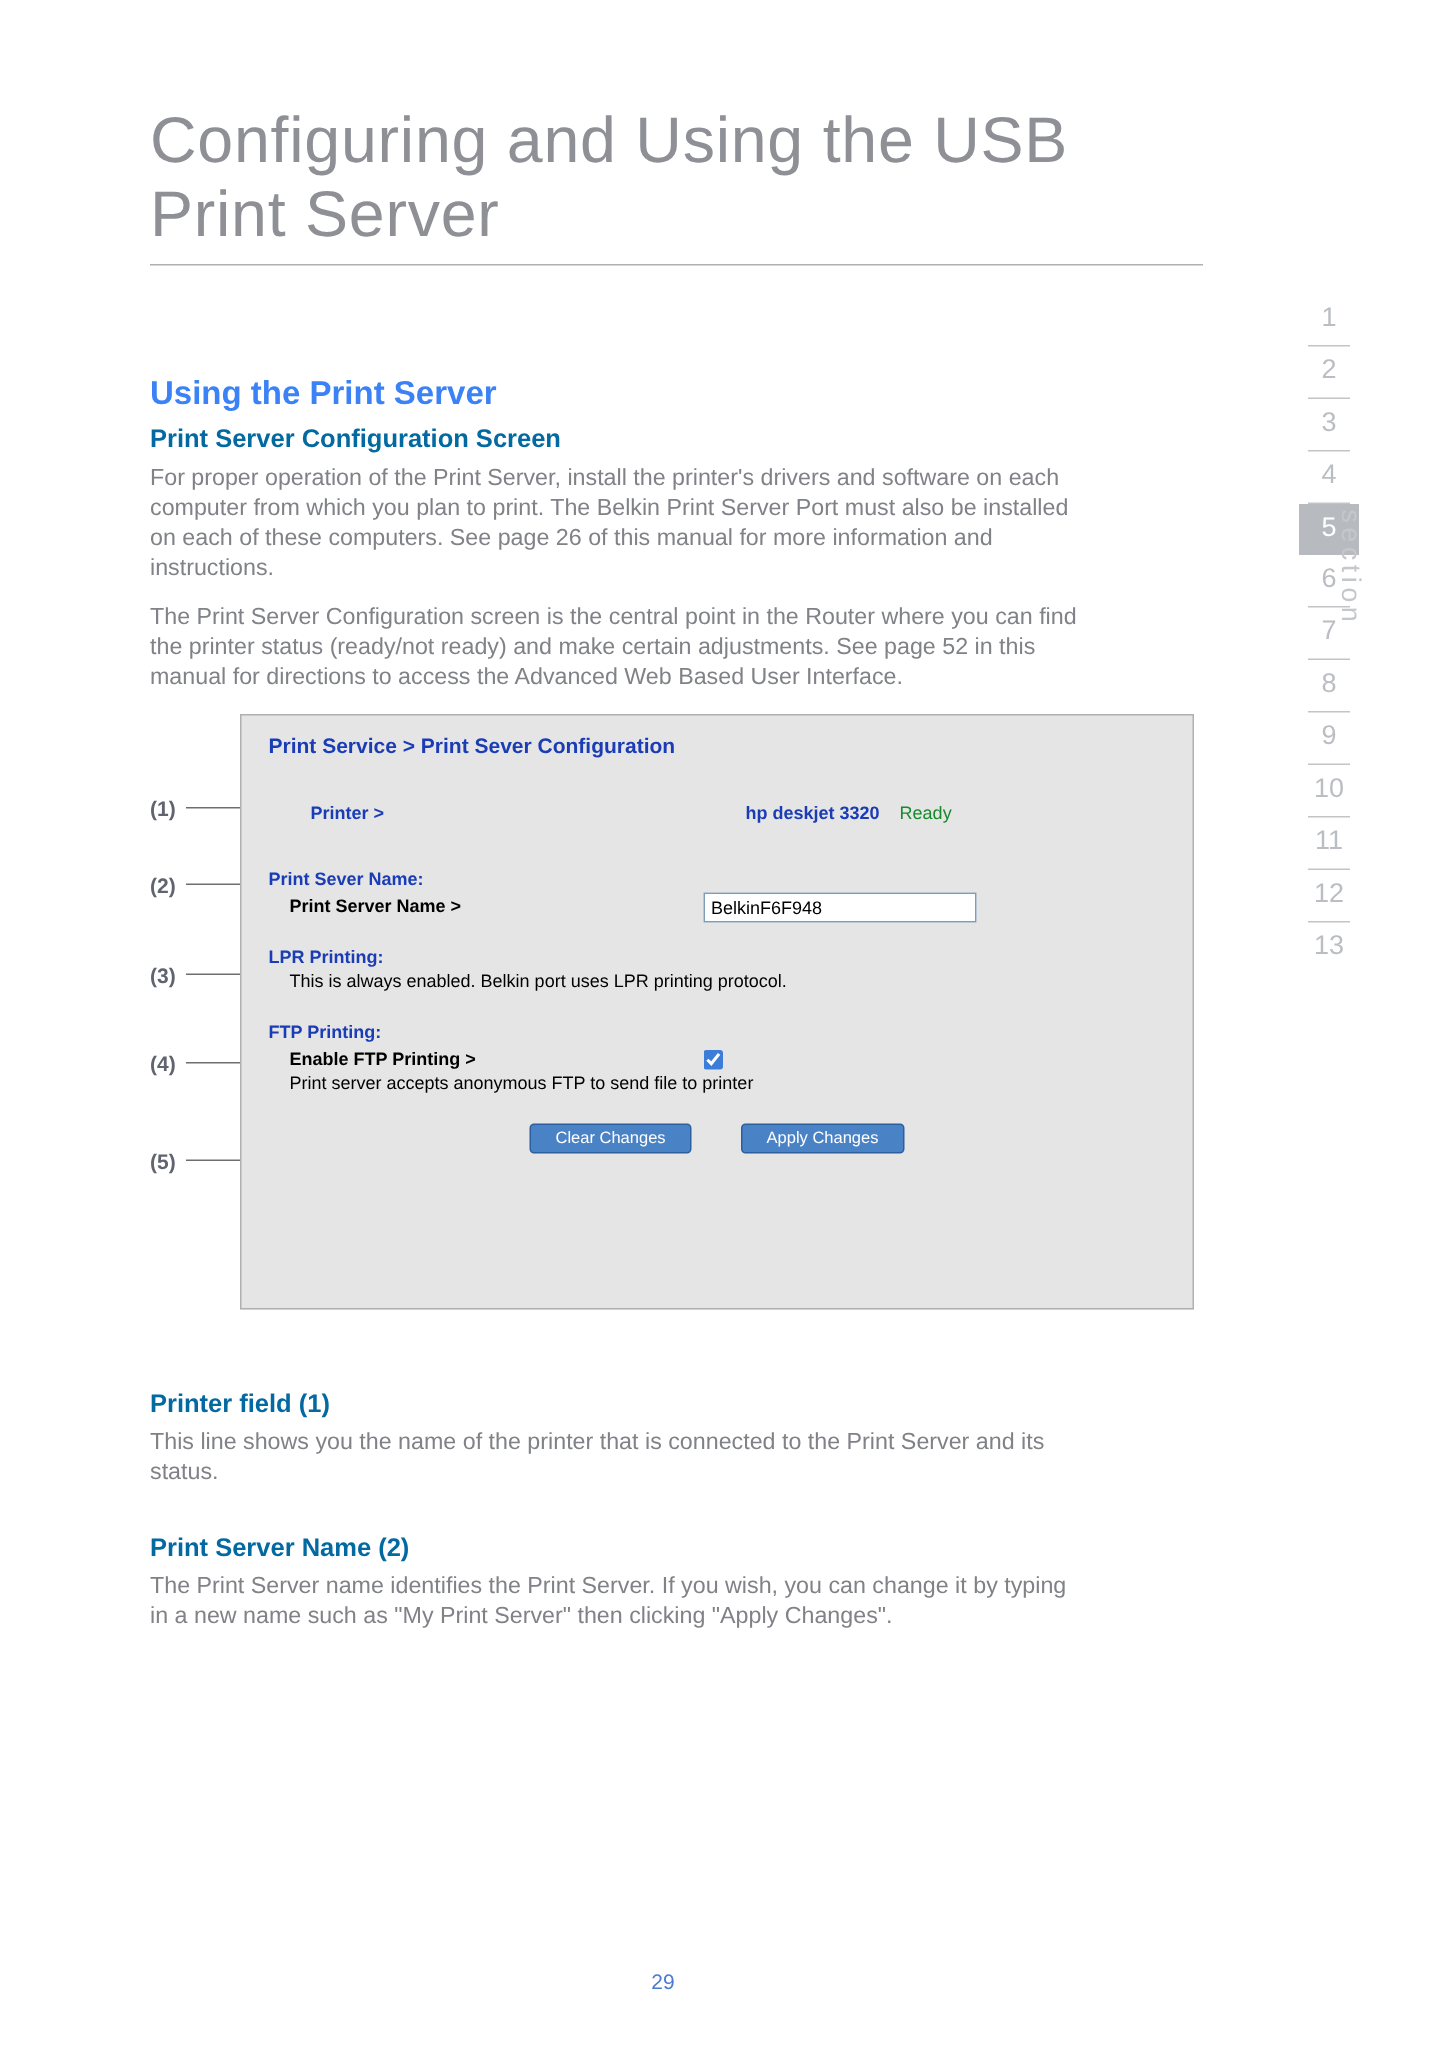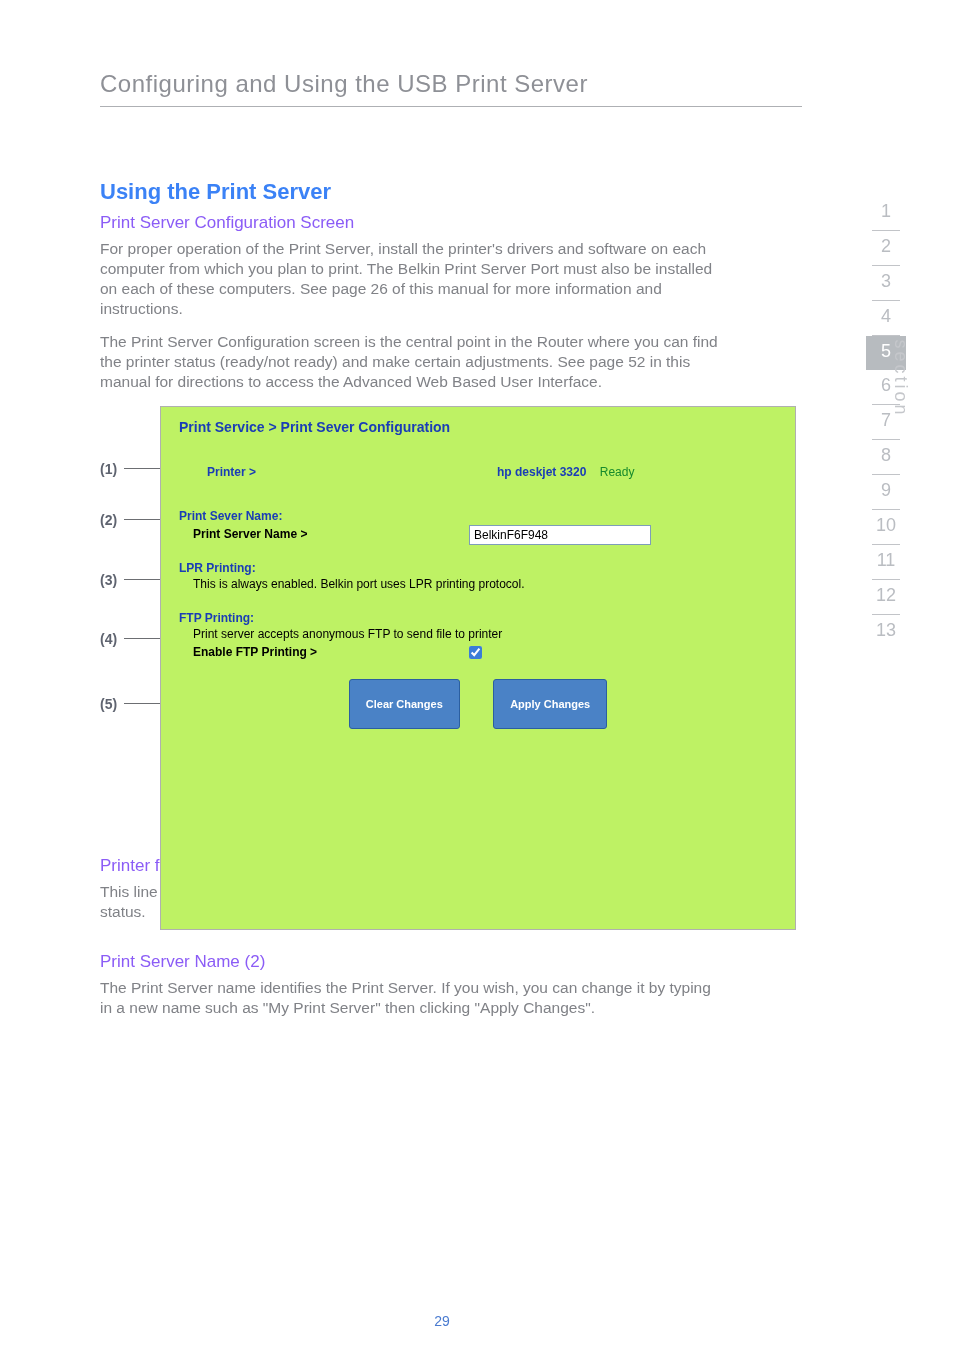--- a/index.html
+++ b/index.html
@@ -9,44 +9,44 @@
     background: #fff;
     font-family: Arial, Helvetica, sans-serif;
     color: #808287;
     position: relative;
   }
   .page {
     padding: 70px 70px 0 100px;
     width: 790px;
   }
   .chapter-title {
-    font-size: 24px;
+    font-size: 43px;
     font-weight: 300;
     color: #8e9096;
     letter-spacing: 0.5px;
     margin-bottom: 8px;
     font-family: "Segoe UI Light", Arial, sans-serif;
   }
   hr.top-rule {
     border: none;
     border-top: 1.5px solid #aeb0b4;
     margin-bottom: 72px;
     width: 702px;
   }
   .h2 {
     color: #3b82f6;
     font-size: 22px;
     font-weight: bold;
     margin-bottom: 8px;
     font-family: Arial, sans-serif;
   }
   .h3 {
-    color: #8b5cf6;
+    color: #0369a1;
     font-size: 17px;
-    font-weight: normal;
+    font-weight: bold;
     margin-bottom: 6px;
     font-family: Arial, sans-serif;
   }
   .body-copy {
     color: #808287;
     font-size: 15.5px;
     line-height: 1.3;
     margin-bottom: 12px;
   }
   
@@ -97,23 +97,23 @@
   }
   .callout-line {
     position: absolute;
     border-top: 1px solid #6c6e72;
   }
   .shot {
     position: absolute;
     left: 60px;
     top: 0;
     width: 636px;
-    height: 524px;
+    height: 397px;
     border: 1px solid #b0b0b0;
-    background: #bef264;
+    background: #e5e5e5;
     padding: 12px 18px 14px 18px;
     font-size: 12px;
     color: #000;
   }
   .shot .crumb { color: #1a3db6; font-weight: bold; font-size: 14px; margin-bottom: 30px; }
   .shot .row { margin-bottom: 20px; position: relative; }
   .shot .label-blue { color: #1a3db6; font-weight: bold; font-size: 12px; }
   .shot .strong { font-weight: bold; color: #000; font-size: 12px; }
   .shot .green { color: #178a2c; font-weight: normal; }
   .shot input[type=text] {
@@ -125,24 +125,23 @@
     width: 182px;
   }
   .shot input[type=checkbox] {
     accent-color: #3b7dd8;
   }
   .shot .btn {
     display: inline-block;
     background: #4a82c6;
     color: #fff;
     font-size: 11px;
-    padding: 18px 16px;
+    padding: 3px 16px;
     border-radius: 3px;
     border: 1px solid #2b5fa0;
-    font-weight: bold;
   }
   .shot .btnrow { text-align: center; margin-top: 18px; }
   .page-number {
     position: absolute;
     bottom: 34px;
     left: 0;
     width: 884px;
     text-align: center;
     color: #4a7bd0;
     font-size: 14px;
@@ -198,25 +197,25 @@
       </div>
 
       <div class="row">
         <div class="label-blue">LPR Printing:</div>
         <div style="margin-left:14px; margin-top:2px;">This is always enabled. Belkin port uses LPR printing protocol.</div>
       </div>
 
 
       <div class="row">
         <div class="label-blue">FTP Printing:</div>
-        <div style="margin-left:14px; margin-top:2px;">Print server accepts anonymous FTP to send file to printer</div>
         <div style="margin-top:4px; position:relative;">
           <span class="strong" style="margin-left:14px;">Enable FTP Printing &gt;</span>
           <input type="checkbox" checked="" style="position: absolute; left: 290px; top: 1px;">
         </div>
+        <div style="margin-left:14px; margin-top:2px;">Print server accepts anonymous FTP to send file to printer</div>
       </div>
 
       <div class="btnrow">
         <span class="btn">Clear Changes</span>
         &nbsp;&nbsp;&nbsp;&nbsp;&nbsp;&nbsp;&nbsp;&nbsp;
         <span class="btn">Apply Changes</span>
       </div>
     </div>
   </div>
 

